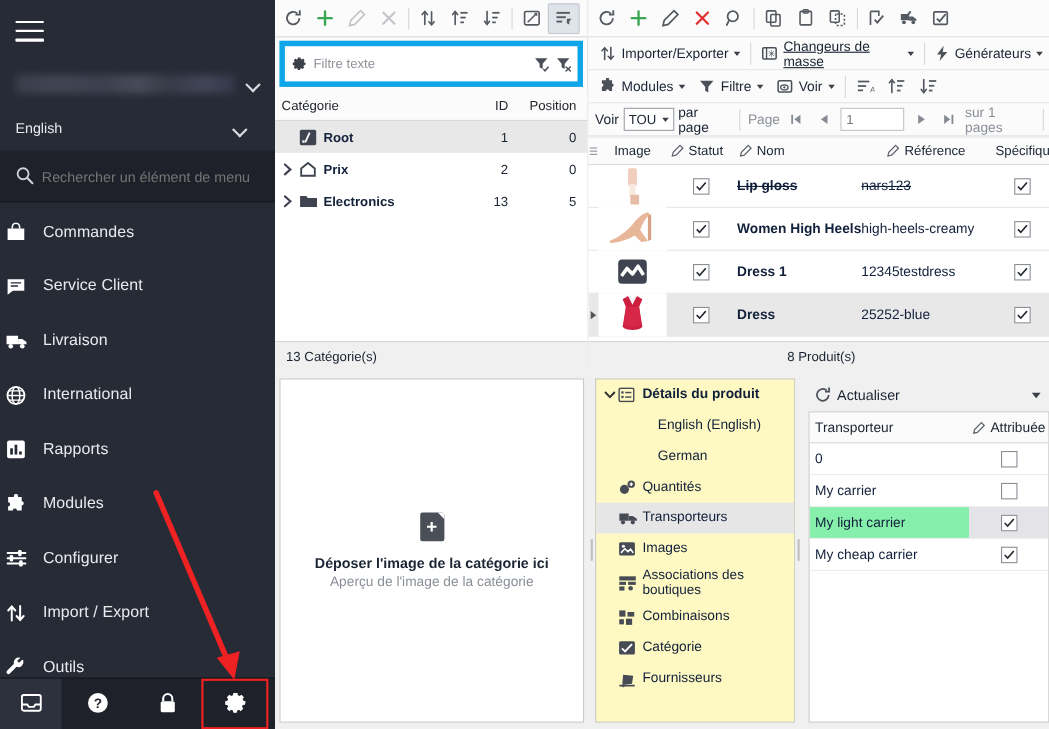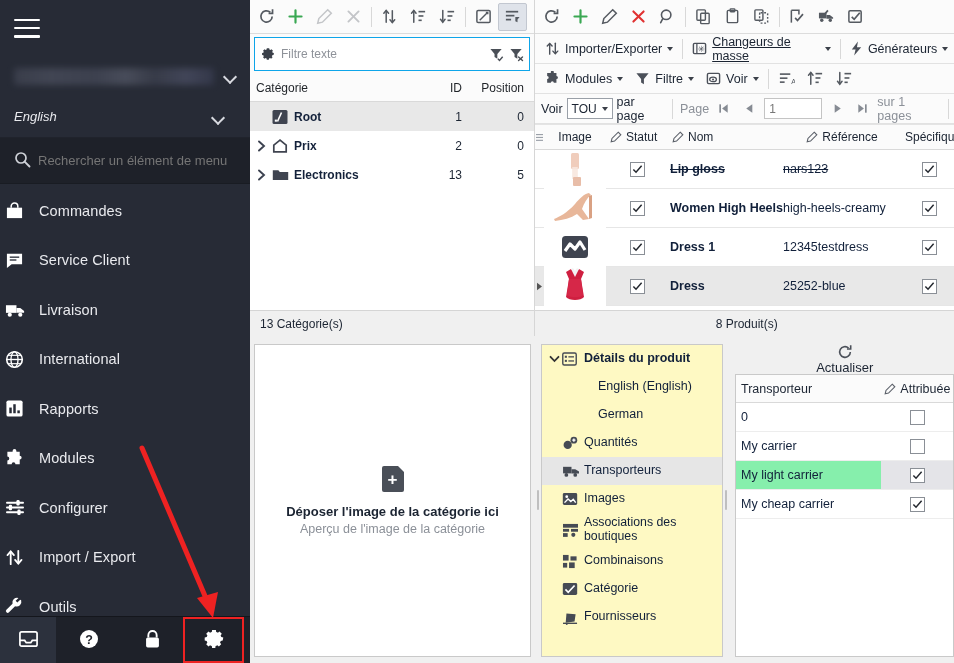--- a/index.html
+++ b/index.html
@@ -35,21 +35,20 @@
     height: 17px; flex: 1; margin-right: 8px;
     background: linear-gradient(90deg,#3b3f4c 0%, #434755 18%, #3e4250 40%, #4a4e5c 56%, #383c49 70%, #43475a 86%, #34384a 100%);
     filter: blur(3.2px);
     border-radius: 2px;
     opacity: .95;
   }
   .sb-lang {
     height: 42px; display: flex; align-items: center;
     padding: 0 24px 0 14px;
     border-bottom: 1px solid #20232c;
-    font-style: italic;
   }
   .sb-lang .lang-label { flex: 1; font-size: 13px; color: #e9eaee; }
   .chev { width: 16px; height: 16px; position: relative; flex: 0 0 16px; }
   .chev:before {
     content: ""; position: absolute; left: 3px; top: 4px;
     width: 8px; height: 8px;
     border-right: 2px solid #d8dae0; border-bottom: 2px solid #d8dae0;
     transform: rotate(45deg);
   }
 
@@ -102,21 +101,21 @@
   .tbtn {
     width: 29px; height: 28px; display: flex; align-items: center; justify-content: center;
     cursor: pointer; border: 1px solid transparent; border-radius: 2px; color: #555a61;
   }
   .tbtn.on { background: #dfe3ea; border-color: #c2c7d0; }
   .tbtn.dis { color: #c3c5c8; cursor: default; }
   .tsep { width: 1px; height: 20px; background: #d8d8d8; margin: 0 3px; }
 
   .filterbar {
     height: 24px; margin: 3px 4px 0 4px;
-    border: 1px solid #0ea5e9; background: #ffffff;
+    border: 5px solid #0ea5e9; background: #ffffff;
     display: flex; align-items: center; padding: 16px 3px;
   }
   .filterbar .fb-gear { width: 20px; display:flex; align-items:center; justify-content:center; color: #3b4049;}
   .filterbar .fb-txt { flex: 1; color: #8e9299; font-size: 12px; padding-left: 3px; }
   .filterbar .fb-ico { width: 20px; display:flex; align-items:center; justify-content:center; color:#4a4f57; cursor:pointer;}
 
   .grid-head {
     height: 27px; display: flex; align-items: center;
     background: #fbfbfb; border-bottom: 1px solid #d9d9d9;
     color: #1f2328; font-size: 12px;
@@ -191,21 +190,21 @@
   .tr-row.sel { background: #e6e6e6; }
   .tr-row.tall { height: 34px; }
   .tr-exp { width: 16px; flex: 0 0 16px; display: flex; align-items: center; justify-content: center; color: #333; }
   .tr-ico { width: 22px; flex: 0 0 22px; display: flex; align-items: center; color: #464b54; }
   .tr-lbl { flex: 1; line-height: 1.1; }
   .tr-lbl.two { font-size: 12.3px; }
   .tr-indent { padding-left: 56px; }
 
   
   #carrier-panel { flex: 1; display: flex; flex-direction: column; padding: 8px 4px 6px 6px; }
-  .refreshbar { height: 30px; display: flex; align-items: center; font-size: 13px; color: #1b2432; flex-direction: column; }
+  .refreshbar { height: 30px; display: flex; align-items: center; font-size: 13px; color: #1b2432; }
   .refreshbar .rb-ico { width: 26px; display: flex; align-items: center; justify-content: center; color: #4b5059; }
   .refreshbar .rb-caret { margin-left: auto; margin-right: 8px; width: 0; height: 0; border-left: 4px solid transparent; border-right: 4px solid transparent; border-top: 5px solid #3b4049; }
   .ctable { flex: 1; border: 1px solid #c9c9c9; background: #fff; display: flex; flex-direction: column; overflow: hidden; }
   .ct-head { height: 28px; display: flex; align-items: center; background: #fbfbfb; border-bottom: 1px solid #d9d9d9; font-size: 12.5px; color: #1b2432; }
   .ct-row { height: 29px; display: flex; align-items: center; border-bottom: 1px solid #ededed; font-size: 12.5px; color: #11203a; }
   .ct-name { flex: 1; padding-left: 5px; }
   .ct-chk { width: 72px; flex: 0 0 72px; display: flex; align-items: center; justify-content: center; height: 100%; }
   .ct-chk.sel { background: #e4e4e8; }
   .ct-row.selname .ct-name { background: #86efac; height: 100%; display:flex; align-items:center;}
 

